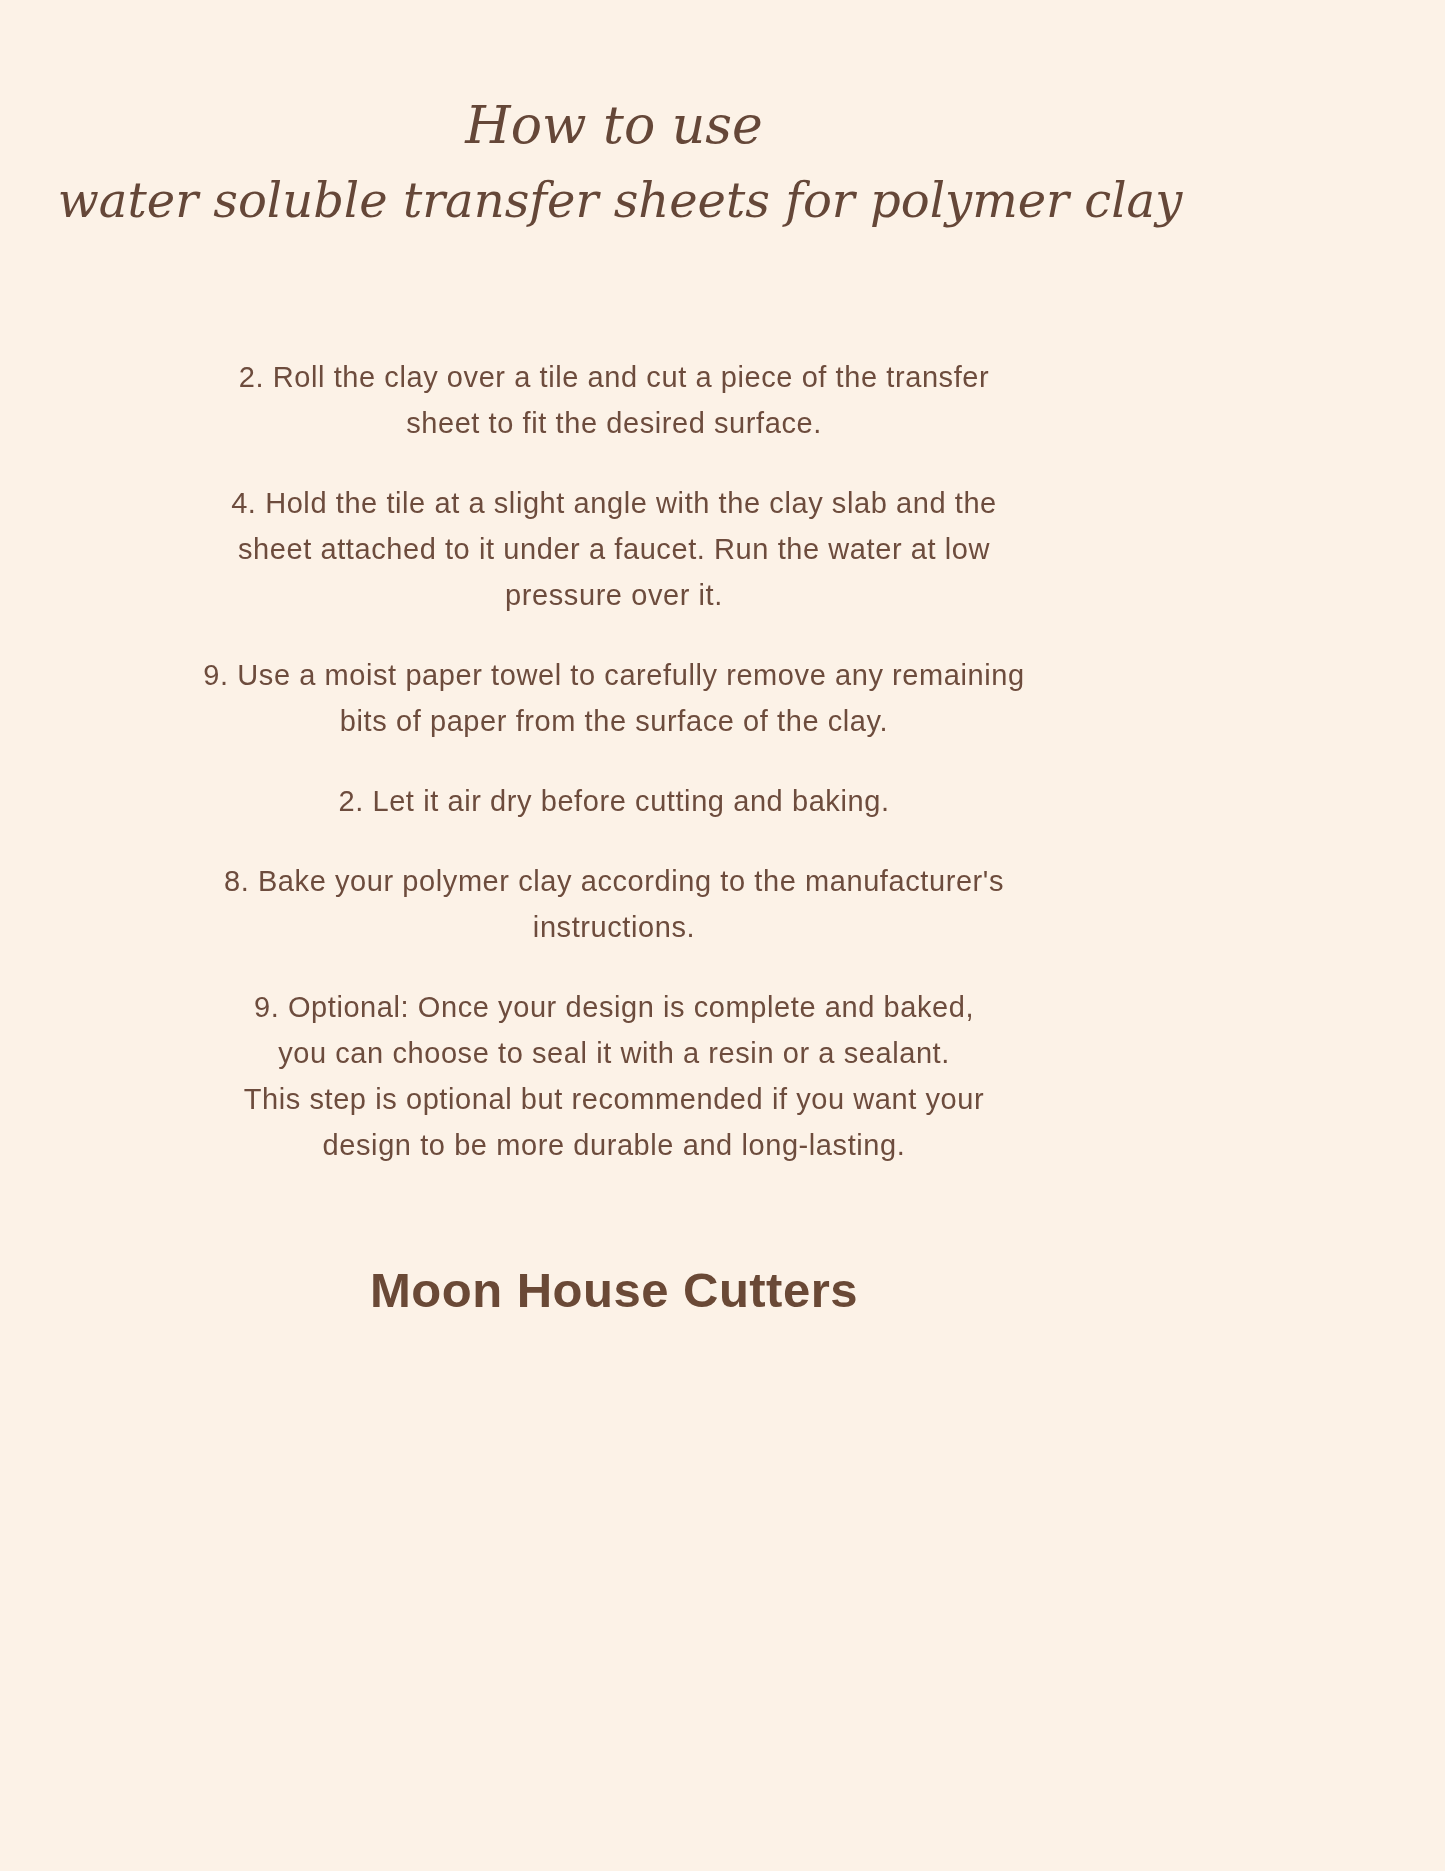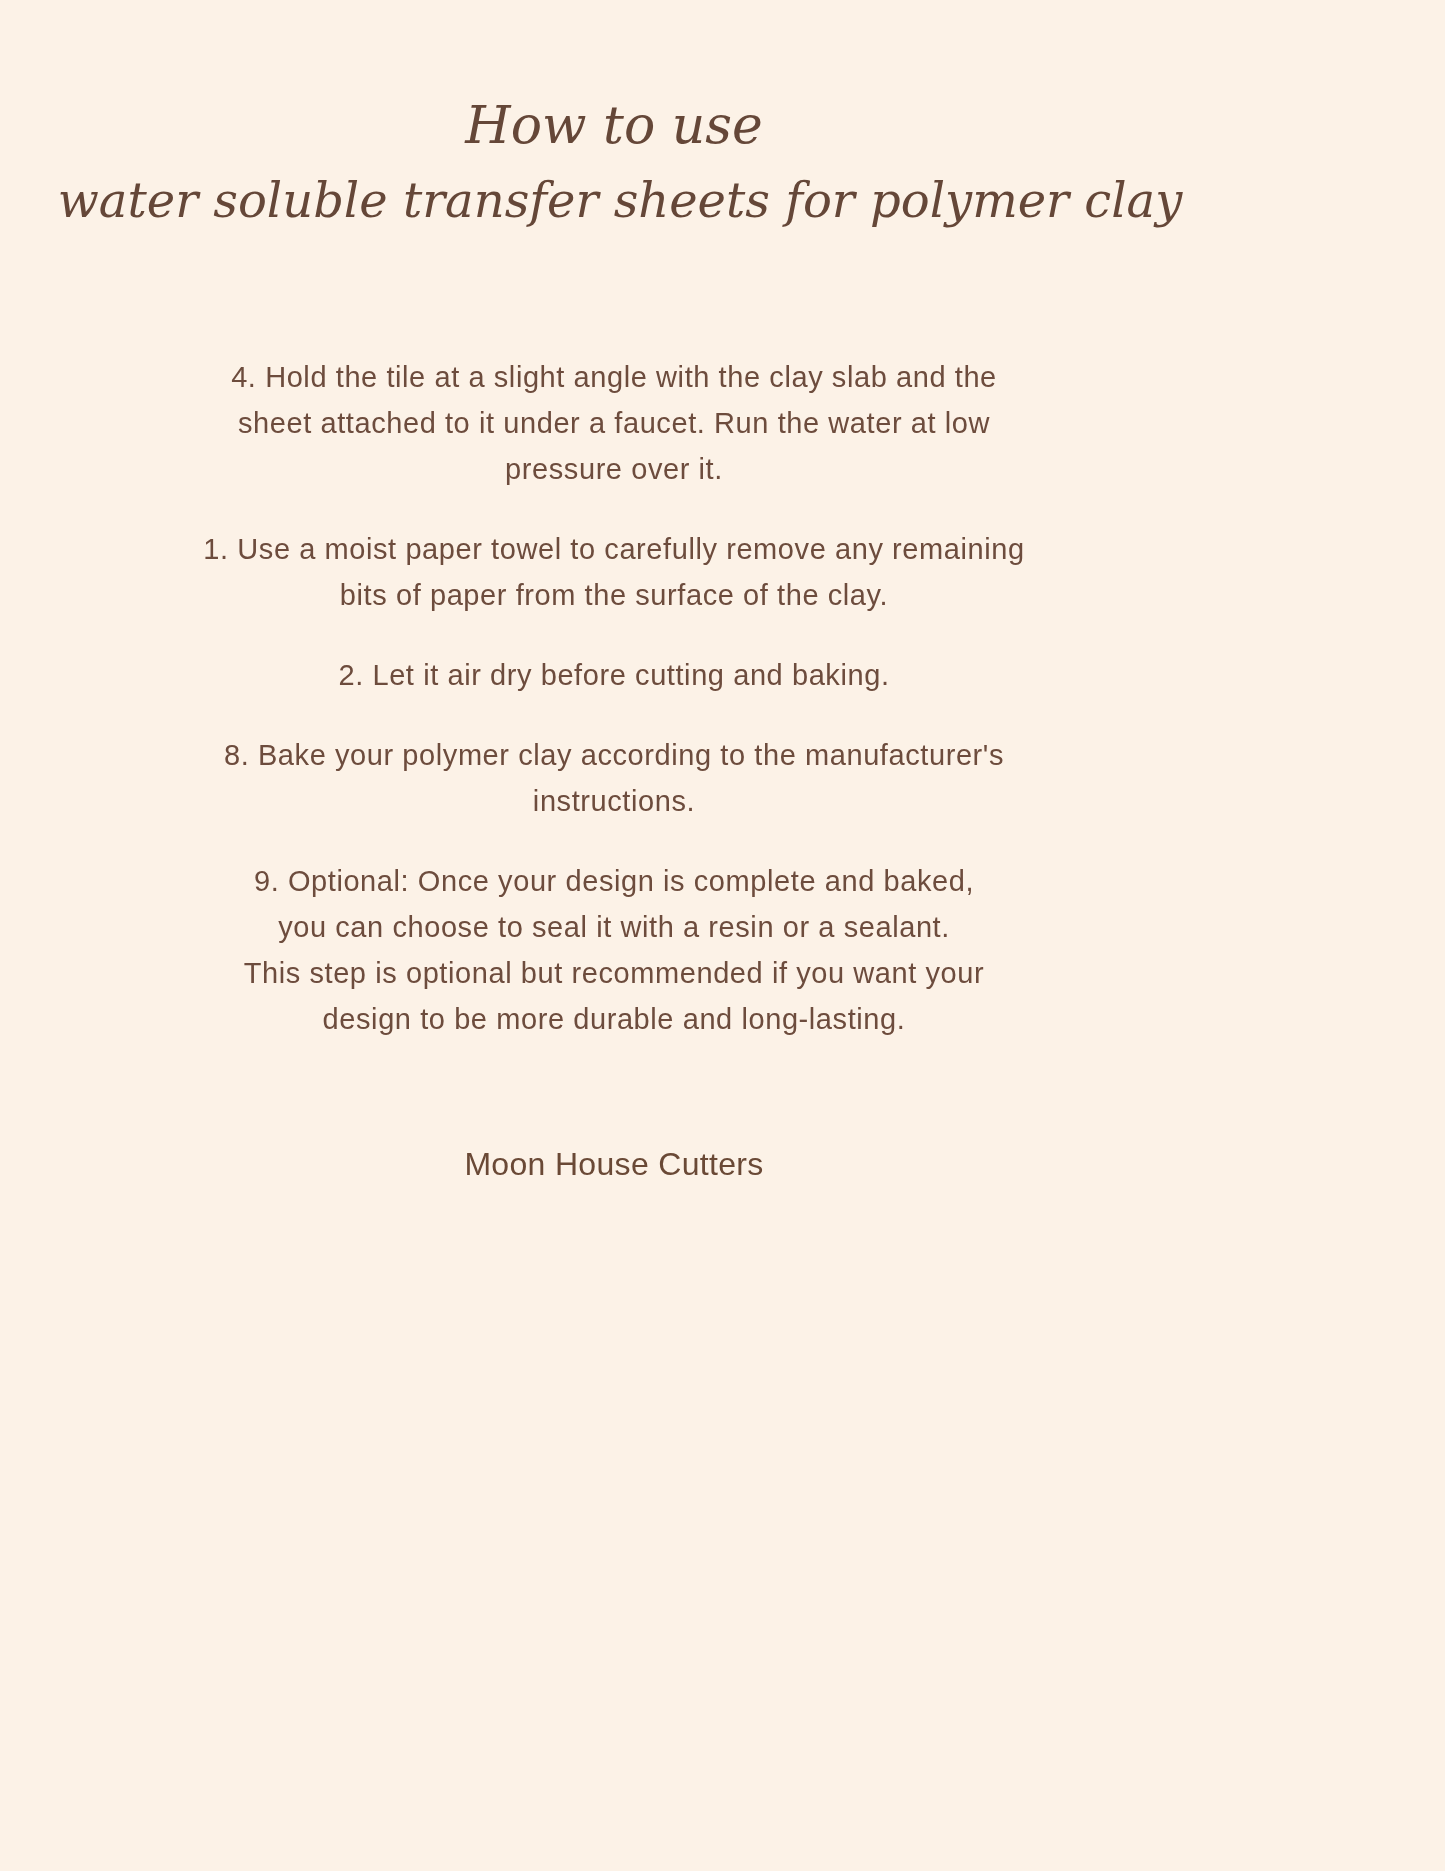--- a/index.html
+++ b/index.html
@@ -40,42 +40,44 @@
     font-weight: 300;
     line-height: 46px;
     letter-spacing: 0.02em;
     margin-bottom: 34px;
     white-space: pre-line;   
   }
   .footer {
     margin-top: 92px;
   }
   .brand {
-    font-size: 32px;
-    font-weight: 400;
+    font-size: 49px;
+    font-weight: 700;
     letter-spacing: 0.01em;
     color: #6a4936;
     line-height: 60px;
   }
 </style>
 </head>
 <body>
 
 <div class="content">
 
   <header class="title-block">
     <h1 class="script title-line1">How to use</h1>
     <h2 class="script title-line2">water soluble transfer sheets for polymer clay</h2>
   </header>
 
   <main class="steps">
+    <p class="step">2. Roll the clay over a tile and cut a piece of the transfer
+sheet to fit the desired surface.</p>
     <p class="step">4. Hold the tile at a slight angle with the clay slab and the
 sheet attached to it under a faucet. Run the water at low
 pressure over it.</p>
-    <p class="step">1. Use a moist paper towel to carefully remove any remaining
+    <p class="step">9. Use a moist paper towel to carefully remove any remaining
 bits of paper from the surface of the clay.</p>
     <p class="step">2. Let it air dry before cutting and baking.</p>
     <p class="step">8. Bake your polymer clay according to the manufacturer's
 instructions.</p>
     <p class="step">9. Optional: Once your design is complete and baked,
 you can choose to seal it with a resin or a sealant.
 This step is optional but recommended if you want your
 design to be more durable and long-lasting.</p>
   </main>
 

